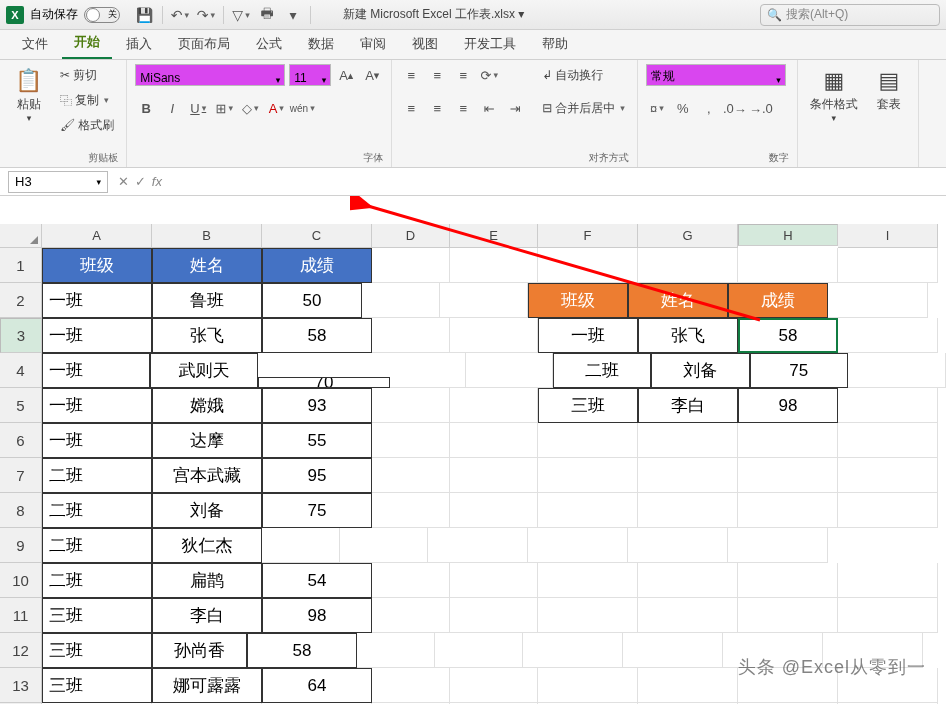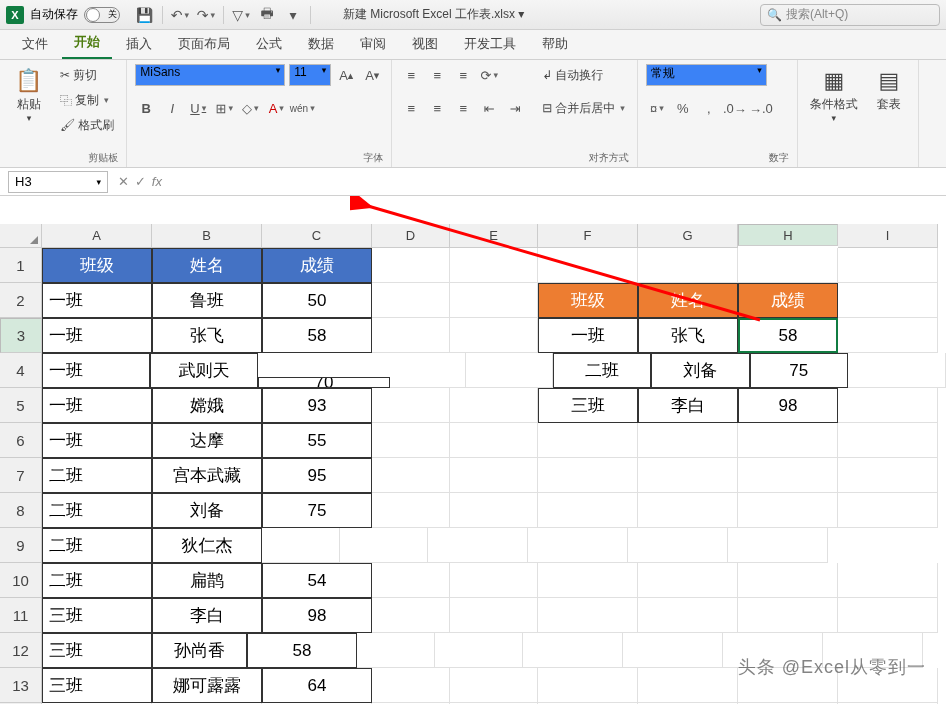--- a/index.html
+++ b/index.html
@@ -25,24 +25,24 @@
     
     .ribbon { height: 108px; background: #f5f5f5; border-bottom: 1px solid #d0d0d0; display: flex; }
     .group { border-right: 1px solid #ddd; padding: 4px 8px 2px; display: flex; flex-direction: column; position: relative; }
     .group-label { text-align: right; font-size: 10px; color: #666; margin-top: auto; padding-top:2px; }
     .group-body { flex: 1; display: flex; align-items: flex-start; gap: 6px; }
     .vbtn { display: flex; flex-direction: column; align-items: center; justify-content: center; padding: 4px; font-size: 12px; color:#444; min-width:42px; }
     .vbtn .ico { font-size: 22px; margin-bottom: 2px; }
     .stack { display: flex; flex-direction: column; gap: 3px; }
     .row { display: flex; align-items: center; gap: 4px; }
     .sbtn { height: 22px; padding: 0 4px; display: flex; align-items: center; font-size: 12px; color:#444; gap:3px; }
-    .sel { height: 22px; border: 1px solid #bbb; background: #3b82f6; font-size: 12px; display: flex; align-items: flex-start; padding: 0 4px; }
+    .sel { height: 22px; border: 1px solid #bbb; background: #d946ef; font-size: 12px; display: flex; align-items: flex-end; padding: 0 4px; }
     .sel.wide { width: 150px; }
     .sel.num { width: 42px; justify-content:space-between; }
-    .sel.fmt { width: 121px; }
+    .sel.fmt { width: 140px; }
     .ib { width: 22px; height: 22px; display:flex; align-items:center; justify-content:center; color:#555; font-size:13px; }
     .dd::after { content:'▾'; font-size:9px; margin-left:2px; color:#666; }
 
     
     .fbar { height: 28px; border-bottom: 1px solid #d0d0d0; display: flex; align-items: center; background:#fff; }
     .namebox { width: 100px; height: 22px; border: 1px solid #bbb; margin-left: 8px; display:flex; align-items:center; padding:0 6px; font-size:13px; justify-content:space-between; }
     .fx-btns { display:flex; align-items:center; gap:6px; margin: 0 10px; color:#888; font-size:13px; }
     .formula-input { flex:1; height:22px; padding:0 6px; font-size:14px; border:none; outline:none; font-family: Consolas, monospace; }
 
     
@@ -287,21 +287,21 @@
         <div class="cell" style="width: 78px;"></div>
         <div class="cell" style="width: 88px;"></div>
         <div class="cell" style="width: 100px;"></div>
         <div class="cell" style="width: 100px;"></div>
         <div class="cell" style="width: 100px;"></div>
         <div class="cell" style="width: 100px;"></div>
       </div>
       <div class="cellrow">
         <div class="cell t1-cell left" style="width: 110px;">一班</div>
         <div class="cell t1-cell center" style="width: 110px;">鲁班</div>
-        <div class="cell t1-cell center" style="width: 110px;">50</div>
+        <div class="cell t1-cell center" style="width: 100px;">50</div>
         <div class="cell" style="width: 78px;"></div>
         <div class="cell" style="width: 88px;"></div>
         <div class="cell t2-hdr" style="width: 100px;">班级</div>
         <div class="cell t2-hdr" style="width: 100px;">姓名</div>
         <div class="cell t2-hdr" style="width: 100px;">成绩</div>
         <div class="cell" style="width: 100px;"></div>
       </div>
       <div class="cellrow">
         <div class="cell t1-cell left" style="width: 110px;">一班</div>
         <div class="cell t1-cell center" style="width: 110px;">张飞</div>

